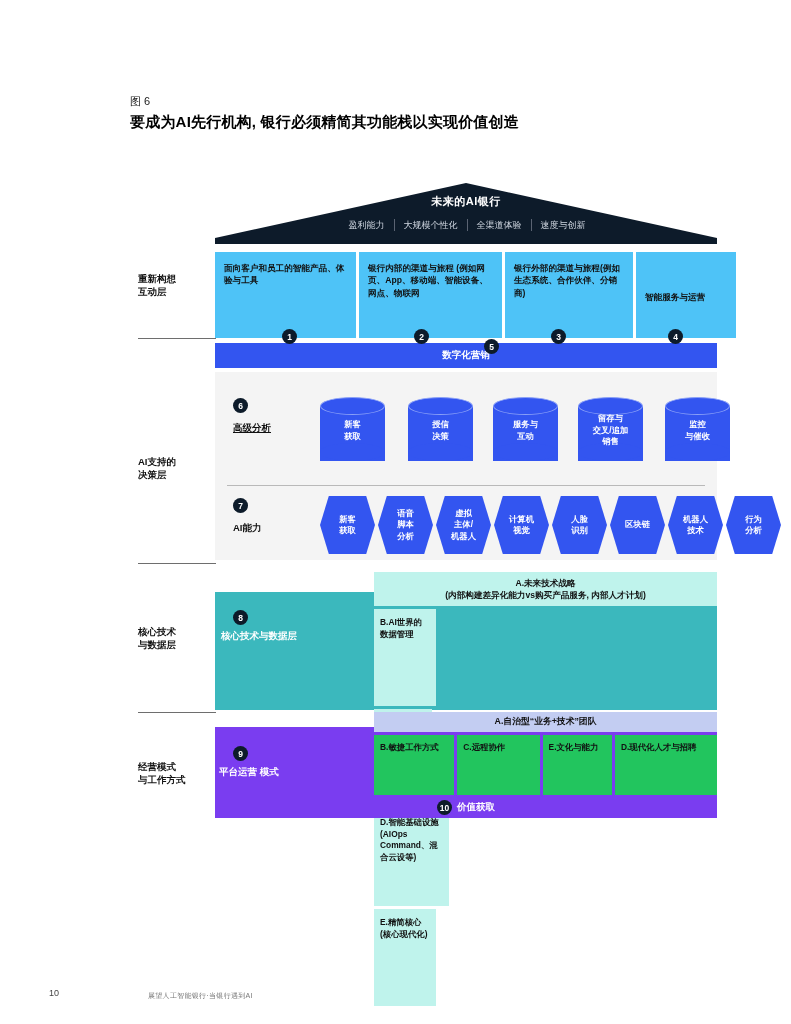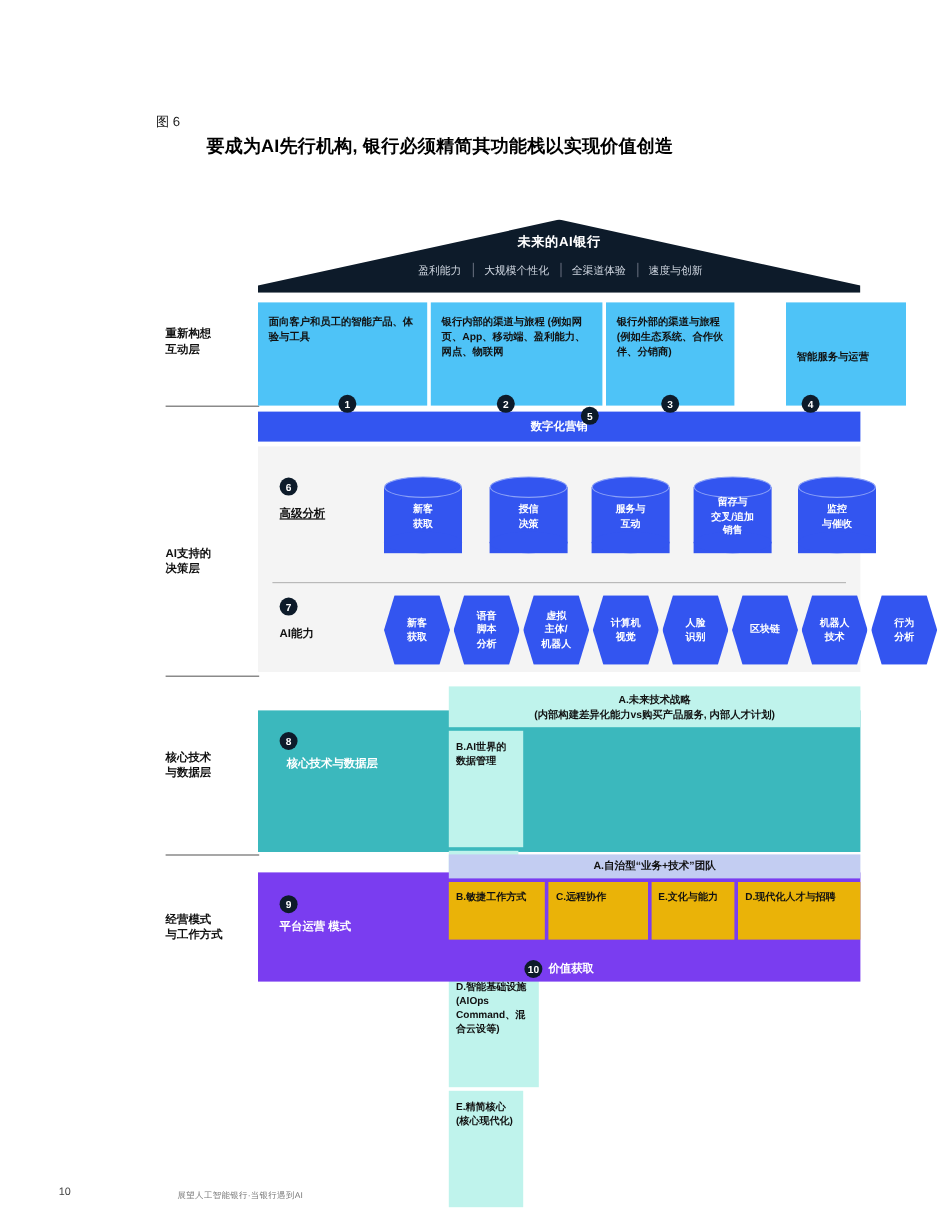--- a/index.html
+++ b/index.html
@@ -13,21 +13,21 @@
   }
   .page { position:absolute; inset:0; }
 
   
   .fig-label {
     position:absolute; left:130px; top:94px;
     font-size:11px; color:#1a1a1a; font-weight:400;
   }
   .fig-title {
     position:absolute; left:130px; top:113px;
-    font-size:15px; color:#000; font-weight:bold; letter-spacing:.2px;margin-left:42px;
+    font-size:15px; color:#000; font-weight:bold; letter-spacing:.2px;
   }
 
   
   .roof { position:absolute; left:215px; top:183px; width:502px; height:61px; }
   .roof svg { position:absolute; left:0; top:0; }
   .roof-title {
     position:absolute; left:0; right:0; top:11px; text-align:center;
     color:#fff; font-size:11px; font-weight:bold; letter-spacing:.5px;
   }
   .roof-sub {
@@ -49,22 +49,22 @@
 
   
   .eng-row { position:absolute; left:215px; top:252px; width:502px; height:86px;
              display:flex; gap:3px; }
   .eng-box {
     background:#4ec3f7; flex:0 0 auto; padding:10px 9px 6px 9px;
     font-size:8.6px; line-height:12.4px; color:#111; font-weight:bold;
   }
   .eng-box.b1 { width:141px; }
   .eng-box.b2 { width:143px; }
-  .eng-box.b3 { width:107px; }
-  .eng-box.b4 { width:100px; display:flex; align-items:center;margin-left:40px; }
+  .eng-box.b3 { width:128px; }
+  .eng-box.b4 { width:100px; display:flex; align-items:center; }
 
   
   .badge {
     position:absolute; width:15px; height:15px; border-radius:50%;
     background:#0d1b2a; color:#fff; font-size:8.5px; font-weight:bold;
     display:flex; align-items:center; justify-content:center;
     z-index:20;
   }
   .badge.flat {
     position:relative; display:inline-flex; vertical-align:middle; margin-right:5px;
@@ -103,21 +103,21 @@
          background:#3355f0; display:flex; align-items:center; justify-content:center;
          clip-path: polygon(16% 0%, 84% 0%, 100% 50%, 84% 100%, 16% 100%, 0% 50%); }
   .hex span { color:#fff; font-size:8.3px; line-height:11.5px; font-weight:bold;
               text-align:center; display:block; }
 
   
   .teal-block {
     position:absolute; left:215px; top:592px; width:502px; height:118px;
     background:#3bb8bd;
   }
-  .teal-label { position:absolute; left:24px; top:38px; color:#fff;
+  .teal-label { position:absolute; left:6px; top:38px; color:#fff;
                 font-size:9.5px; font-weight:bold; }
   .teal-badge { position:absolute; left:18px; top:18px; }
 
   .tech-strip { position:absolute; left:374px; top:572px; width:343px;border-radius:11px; }
   .tech-head {
     background:#bff3ec; padding:5px 6px 5px 6px; text-align:center;
     font-size:8.6px; font-weight:bold; color:#111; line-height:12px;
   }
   .tech-cells { display:flex; gap:3px; margin-top:3px;flex-direction:column; }
   .tech-cell {
@@ -125,33 +125,33 @@
     color:#111; font-weight:bold; height:97px;
   }
   .tc-b { width:62px; } .tc-c { width:58px; } .tc-d { width:75px; }
   .tc-e { width:62px; } .tc-f { width:77px; }
 
   
   .purple-block {
     position:absolute; left:215px; top:727px; width:502px; height:91px;
     background:#7a3df0;
   }
-  .purple-label { position:absolute; left:18px; top:39px; color:#fff;
+  .purple-label { position:absolute; left:4px; top:39px; color:#fff;
                   font-size:9.5px; font-weight:bold; }
   .purple-badge { position:absolute; left:18px; top:19px; }
 
   .op-strip { position:absolute; left:374px; top:712px; width:343px; }
   .op-head {
     background:#c3cdf2; padding:4px 6px; text-align:center;
     font-size:8.8px; font-weight:bold; color:#111;
   }
   .op-cells { display:flex; gap:3px; margin-top:3px; }
   .op-cell {
-    background:#eab308; padding:7px 6px; font-size:8.4px; line-height:11.6px;
-    color:#111; font-weight:bold; height:48px;
+    background:#22c55e; padding:7px 6px; font-size:8.4px; line-height:11.6px;
+    color:#111; font-weight:bold; height:60px;
   }
   .oc-b { width:81px; } .oc-c { width:83px; } .oc-d { width:103px; } .oc-e { width:70px; }
 
   .value-bar {
     position:absolute; left:215px; top:797px; width:502px; height:21px;
     display:flex; align-items:center; justify-content:center;
     color:#fff; font-size:9.5px; font-weight:bold;
   }
 
   
@@ -198,21 +198,21 @@
   </div>
   <div class="hsep" style="top:712px;"></div>
 
   <div class="row-label" style="top:760px;">
     <div>经营模式</div>
     <div>与工作方式</div>
   </div>
 
   <div class="eng-row">
     <div class="eng-box b1">面向客户和员工的智能产品、体验与工具</div>
-    <div class="eng-box b2">银行内部的渠道与旅程 (例如网页、App、移动端、盈利能力、网点、物联网</div>
+    <div class="eng-box b2">银行内部的渠道与旅程 (例如网页、App、移动端、智能设备、网点、物联网</div>
     <div class="eng-box b3">银行外部的渠道与旅程(例如生态系统、合作伙伴、分销商)</div>
     <div class="eng-box b4">智能服务与运营</div>
   </div>
   <div class="badge" style="left:282px; top:329px;">1</div>
   <div class="badge" style="left:414px; top:329px;">2</div>
   <div class="badge" style="left:551px; top:329px;">3</div>
   <div class="badge" style="left:668px; top:329px;">4</div>
 
   <div class="mkt-band">
     <span>数字化营销</span>

